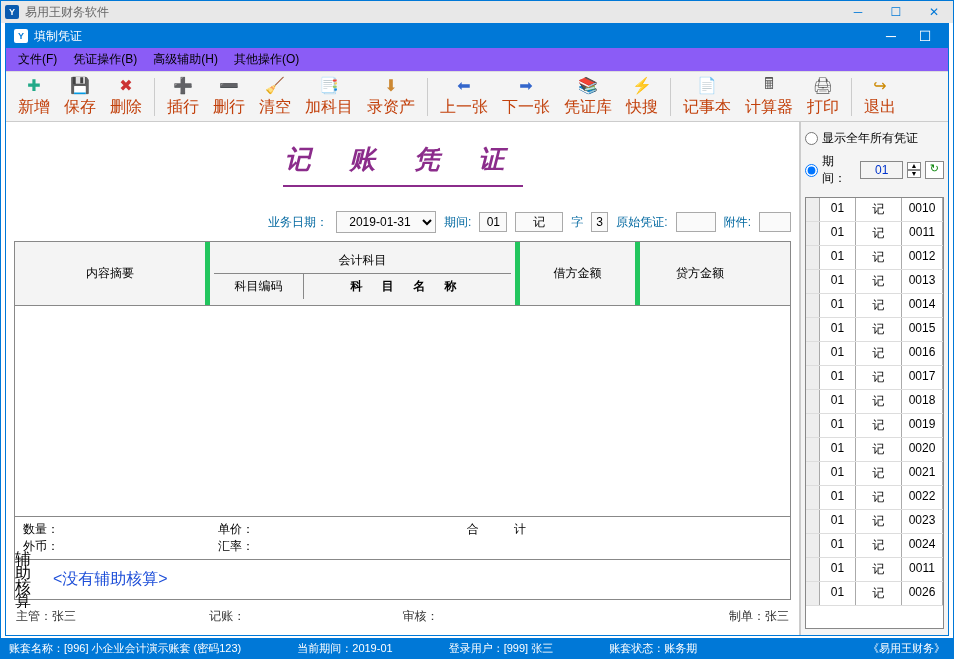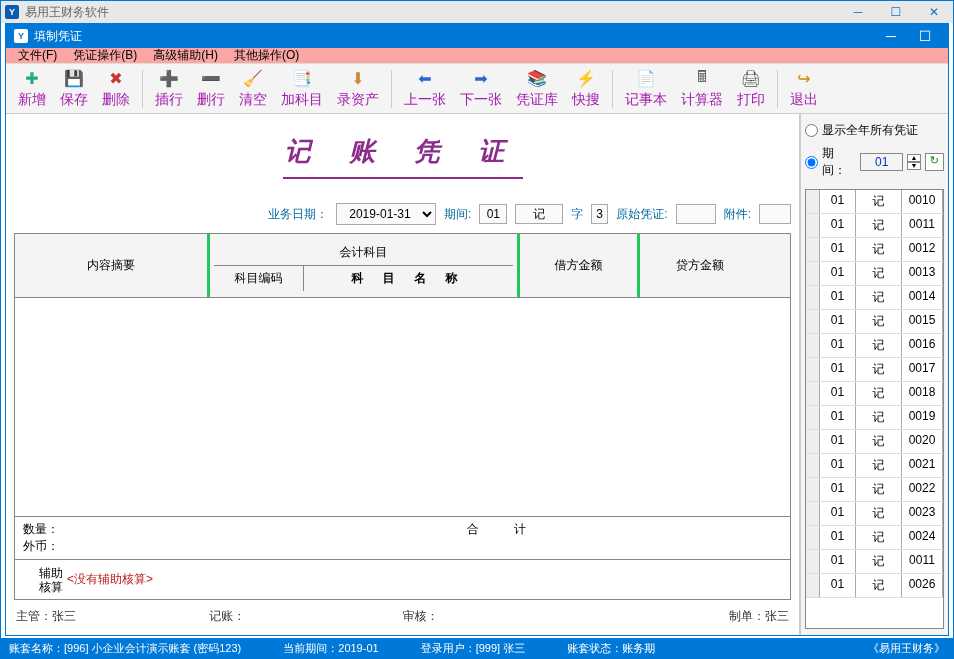--- a/index.html
+++ b/index.html
@@ -10,58 +10,58 @@
     .outer-titlebar .icon { width: 14px; height: 14px; background: #0a5bb0; border-radius: 2px; margin-right: 6px; display: flex; align-items: center; justify-content: center; color: #fff; font-size: 9px; font-weight: bold; }
     .outer-controls { margin-left: auto; display: flex; gap: 8px; color: #0078d7; }
     .outer-controls span { width: 30px; text-align: center; cursor: pointer; }
     
     .inner-window { position: absolute; top: 22px; left: 4px; right: 4px; bottom: 22px; border: 1px solid #0078d7; background: #fff; display: flex; flex-direction: column; }
     .inner-titlebar { height: 24px; background: #0078d7; color: #fff; display: flex; align-items: center; padding: 0 8px; }
     .inner-titlebar .icon { width: 14px; height: 14px; background: #fff; border-radius: 2px; margin-right: 6px; display: flex; align-items: center; justify-content: center; color: #0078d7; font-size: 9px; font-weight: bold; }
     .inner-controls { margin-left: auto; display: flex; gap: 4px; }
     .inner-controls span { width: 30px; text-align: center; cursor: pointer; font-size: 14px; }
     
-    .menubar { height: 16px; background: #fca5a5; border-bottom: 1px solid #ddd; display: flex; align-items: center; padding: 0 4px; }
+    .menubar { height: 24px; background: #8b5cf6; border-bottom: 1px solid #ddd; display: flex; align-items: center; padding: 0 4px; }
     .menubar span { padding: 3px 8px; cursor: pointer; }
     
     .toolbar { height: 50px; background: #f4f4f4; border-bottom: 1px solid #ccc; display: flex; align-items: center; padding: 0 6px; gap: 2px; }
     .toolbar .sep { width: 1px; height: 38px; background: #ccc; margin: 0 4px; }
     .tb-btn { display: flex; flex-direction: column; align-items: center; padding: 2px 6px; cursor: pointer; min-width: 34px; }
     .tb-btn .ti { width: 20px; height: 20px; display: flex; align-items: center; justify-content: center; font-size: 16px; margin-bottom: 2px; }
-    .tb-btn .tl { font-size: 14px; color: #a21caf; white-space: nowrap; }
+    .tb-btn .tl { font-size: 16px; color: #c2410c; white-space: nowrap; }
     
     .main-area { flex: 1; display: flex; overflow: hidden; }
     .voucher-panel { flex: 1; padding: 8px; background: #fff; display: flex; flex-direction: column; border-right: 1px solid #ccc; }
     
     .voucher-title { text-align: center; font-size: 26px; font-weight: bold; color: #8b2c8b; letter-spacing: 16px; font-family: "KaiTi", serif; padding: 8px 0; border-bottom: 2px solid #8b2c8b; width: 240px; margin: 4px auto 20px; font-style: italic; }
     
     .voucher-header { display: flex; align-items: center; gap: 8px; padding: 4px 0 8px; font-size: 12px; justify-content: flex-end; }
     .voucher-header label { color: #0369a1; }
     .vh-input { border: 1px solid #aaa; padding: 2px 4px; font-size: 12px; text-align: center; background: #fafafa; }
     .date-sel { width: 100px; }
     
     .voucher-table { flex: 1; border: 1px solid #888; overflow-y: auto; }
     .vt-head { display: flex; border-bottom: 1px solid #888; background: #f4f4f4; }
-    .vt-col { border-right: 3px solid #22c55e; text-align: center; padding: 6px 4px; }
+    .vt-col { border-right: 5px solid #22c55e; text-align: center; padding: 6px 4px; }
     .vt-abstract { width: 195px; display: flex; align-items: center; justify-content: center; }
     .vt-account { width: 310px; display: flex; flex-direction: column; }
     .vt-account-top { border-bottom: 1px solid #888; padding: 4px; }
     .vt-account-sub { display: flex; }
     .vt-code { width: 90px; border-right: 1px solid #888; padding: 4px; }
     .vt-name { flex: 1; padding: 4px; letter-spacing: 8px; font-weight: bold; }
     .vt-debit, .vt-credit { width: 120px; display: flex; align-items: center; justify-content: center; }
     .vt-body { height: 240px; }
     
     .voucher-footer1 { display: flex; border: 1px solid #888; border-top: none; padding: 4px 8px; font-size: 12px; }
     .vf1-item { width: 195px; }
     .vf1-total { flex: 1; text-align: right; letter-spacing: 16px; }
     
-    .aux-area { border: 1px solid #888; border-top: none; padding: 6px 24px; font-size: 12px; display: flex; align-items: center; height: 40px; }
+    .aux-area { border: 1px solid #888; border-top: none; padding: 6px 0; font-size: 16px; display: flex; align-items: center; height: 40px; }
     .aux-label { width: 28px; line-height: 14px; }
-    .aux-content { color: #b91c1c; }
+    .aux-content { color: #1d4ed8; margin-left: 10px; }
     
     .voucher-footer2 { display: flex; padding: 8px 2px 2px; font-size: 12px; color: #333; }
     .vf2-item { flex: 1; }
     
     .right-panel { width: 148px; background: #f4f4f4; padding: 6px 4px; border-left: 1px solid #ccc; display: flex; flex-direction: column; overflow: hidden; }
     .rp-radio { display: flex; align-items: center; gap: 4px; padding: 2px 0; font-size: 12px; }
     .rp-radio input { margin: 0; }
     .rp-period-row { display: flex; align-items: center; gap: 4px; padding: 2px 0 8px; }
     .rp-select { border: 1px solid #888; padding: 1px 4px; width: 44px; font-size: 12px; color: #0033cc; text-align: center; }
     .rp-spin { width: 14px; display: flex; flex-direction: column; }
@@ -70,21 +70,21 @@
     
     .rp-table { flex: 1; border: 1px solid #888; background: #fff; overflow-y: auto; font-size: 12px; }
     .rp-thead { display: flex; background: #eee; border-bottom: 1px solid #aaa; position: sticky; top: 0; }
     .rp-th, .rp-td { border-right: 1px solid #aaa; padding: 3px 2px; text-align: center; }
     .rp-c1 { width: 36px; }
     .rp-c2 { width: 46px; }
     .rp-c3 { flex: 1; }
     .rp-row { display: flex; border-bottom: 1px solid #ddd; cursor: pointer; }
     .rp-rowhead { width: 14px; background: #eee; border-right: 1px solid #aaa; }
     
-    .status-bar { position: absolute; bottom: 0; left: 0; right: 0; height: 20px; background: #0078d7; color: #fff; font-size: 11px; display: flex; align-items: center; padding: 0 8px; gap: 42px; overflow: hidden; }
+    .status-bar { position: absolute; bottom: 0; left: 0; right: 0; height: 20px; background: #0078d7; color: #fff; font-size: 11px; display: flex; align-items: center; padding: 0 8px; gap: 56px; overflow: hidden; }
   </style>
 </head>
 <body>
 
 <div class="outer-window">
   <div class="outer-titlebar">
     <span class="icon">Y</span>
     <span>易用王财务软件</span>
     <div class="outer-controls">
       <span>─</span>
@@ -212,20 +212,24 @@
             <div class="vt-col vt-debit">借方金额</div>
             <div class="vt-col vt-credit" style="border-right:none">贷方金额</div>
           </div>
           <div class="vt-body"></div>
         </div>
 
         <div class="voucher-footer1">
           <div class="vf1-item">
             <div><span>数量：</span></div>
             <div><span>外币：</span></div>
+          </div>
+          <div style="width:100px">
+            <div><span>单价：</span></div>
+            <div><span>汇率：</span></div>
           </div>
           <div class="vf1-total">合 计</div>
           <div style="width:120px"></div>
           <div style="width:120px"></div>
         </div>
 
         <div class="aux-area">
           <div class="aux-label">辅助核算</div>
           <div class="aux-content">&lt;没有辅助核算&gt;</div>
         </div>

